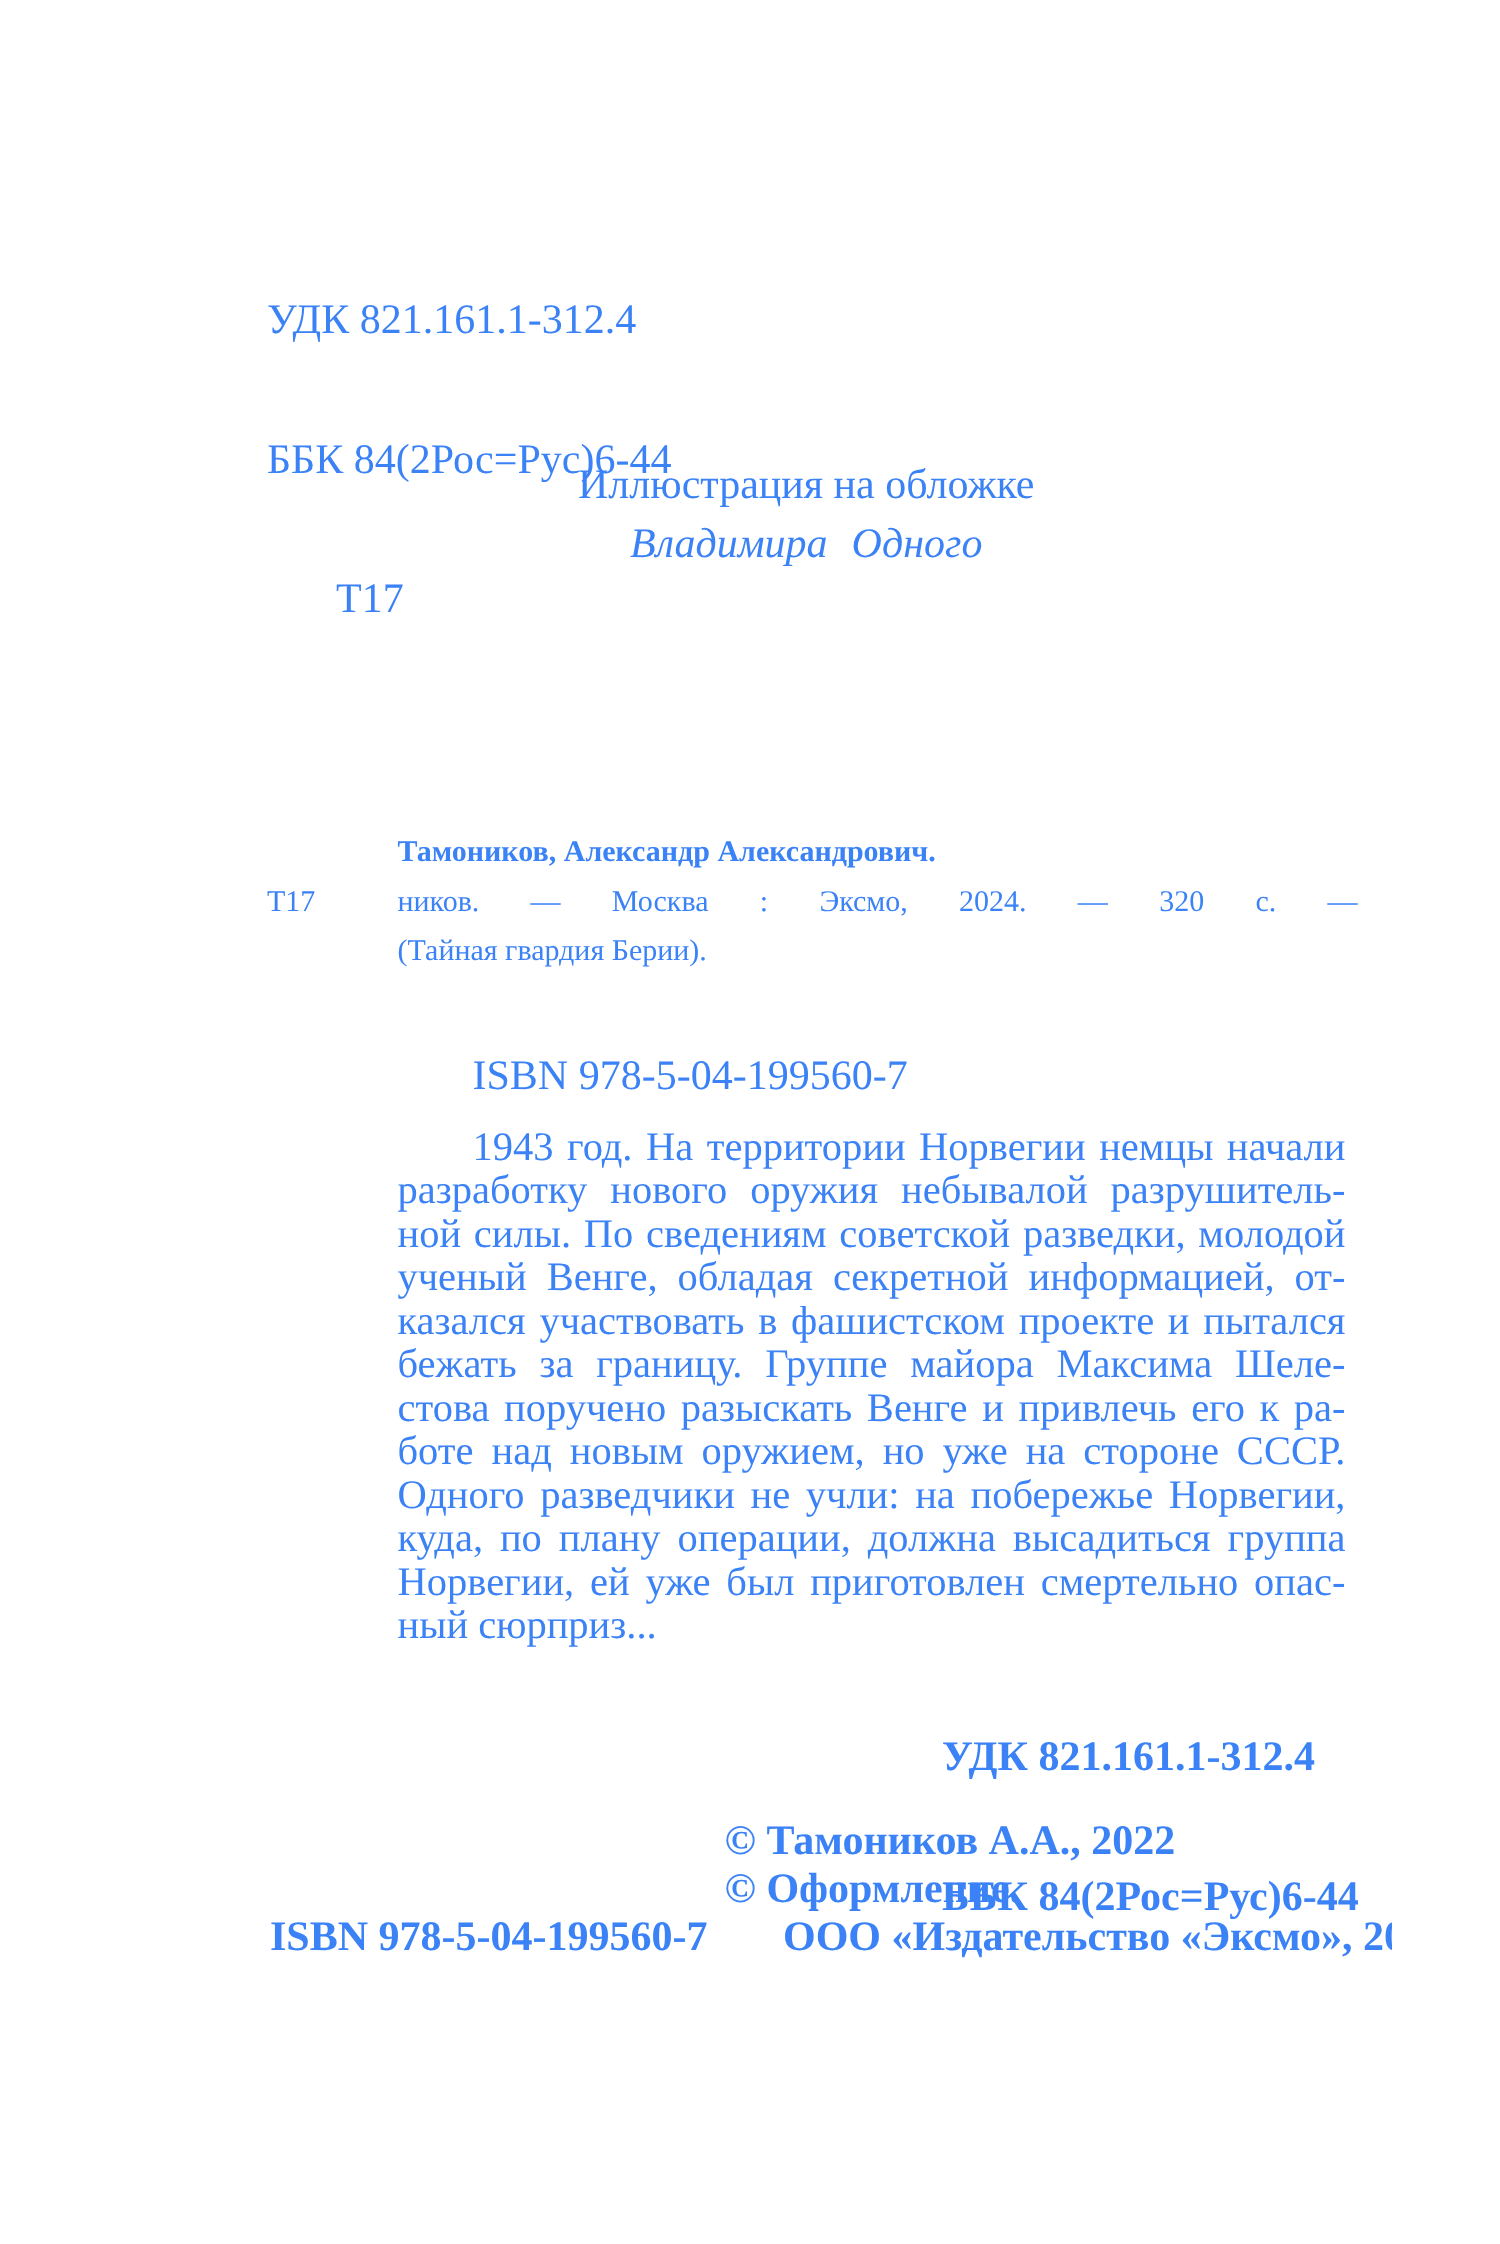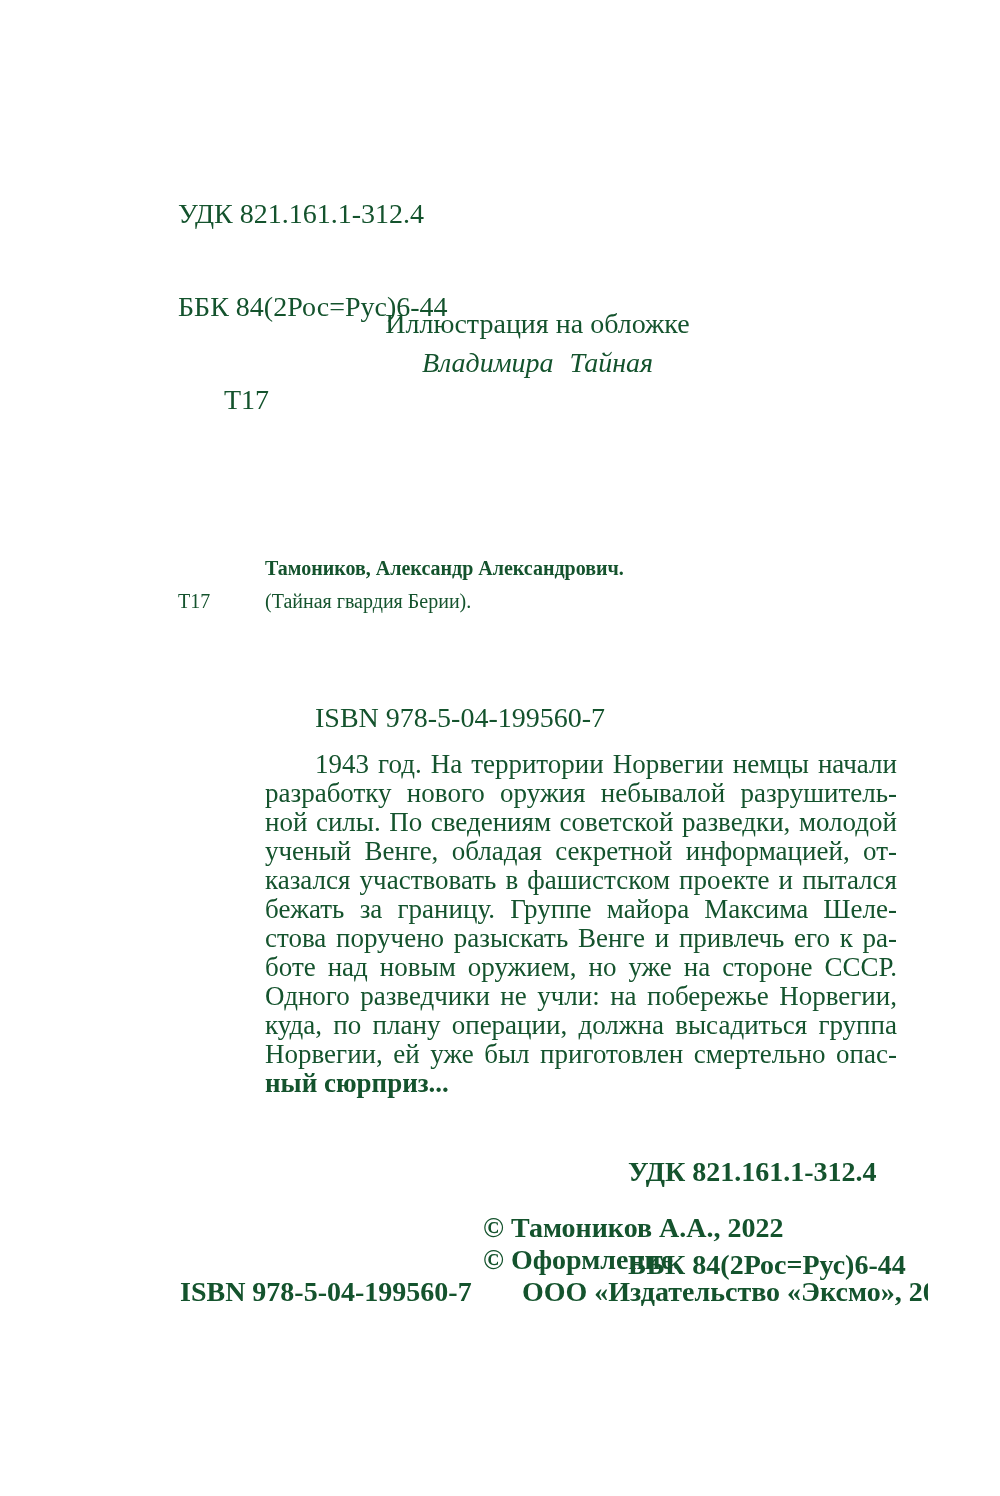--- a/index.html
+++ b/index.html
@@ -5,21 +5,21 @@
   html, body {
     margin: 0;
     padding: 0;
     background: #ffffff;
   }
   .page {
     position: relative;
     width: 928px;
     height: 1496px;
     background: #ffffff;
-    color: #14532d;
+    color: #3b82f6;
     font-family: "Liberation Serif", "DejaVu Serif", serif;
     overflow: hidden;
   }
   .abs { position: absolute; }
 
   
   .udk-top {
     left: 178px;
     top: 136px;
     font-size: 28px;
@@ -73,21 +73,21 @@
 
   
   .annotation {
     left: 265px;
     top: 750px;
     width: 632px;
     font-size: 27px;
     line-height: 29px;
   }
   .annotation .ann-line { display: block; }
-  .annotation .last { text-align: center; text-align-last: left; font-weight: bold; }
+  .annotation .last { text-align: center; text-align-last: left; }
 
   
   .udk-bottom {
     left: 628px;
     top: 1094px;
     font-size: 28px;
     line-height: 31px;
     font-weight: bold;
     white-space: pre;
   }
@@ -110,26 +110,27 @@
 <div class="page">
 
   <div class="abs udk-top">
     <div>УДК 821.161.1-312.4</div>
     <div>ББК 84(2Рос=Рус)6-44</div>
     <div class="code-line">Т17</div>
   </div>
 
   <div class="abs cover-credit">
     <div>Иллюстрация на обложке</div>
-    <div class="credit-name">Владимира Тайная</div>
+    <div class="credit-name">Владимира Одного</div>
   </div>
 
   <div class="abs biblio">
     <div class="author">Тамоников, Александр Александрович.</div>
     <span class="hang-code">Т17</span>
+    <div class="jline">ников. — Москва : Эксмо, 2024. — 320 с. —</div>
     <div>(Тайная гвардия Берии).</div>
   </div>
 
   <div class="abs isbn-mid">ISBN 978-5-04-199560-7</div>
 
   <div class="abs annotation">
     <span class="ann-line jline indent">1943 год. На территории Норвегии немцы начали</span>
     <span class="ann-line jline">разработку нового оружия небывалой разрушитель-</span>
     <span class="ann-line jline">ной силы. По сведениям советской разведки, молодой</span>
     <span class="ann-line jline">ученый Венге, обладая секретной информацией, от-</span>

